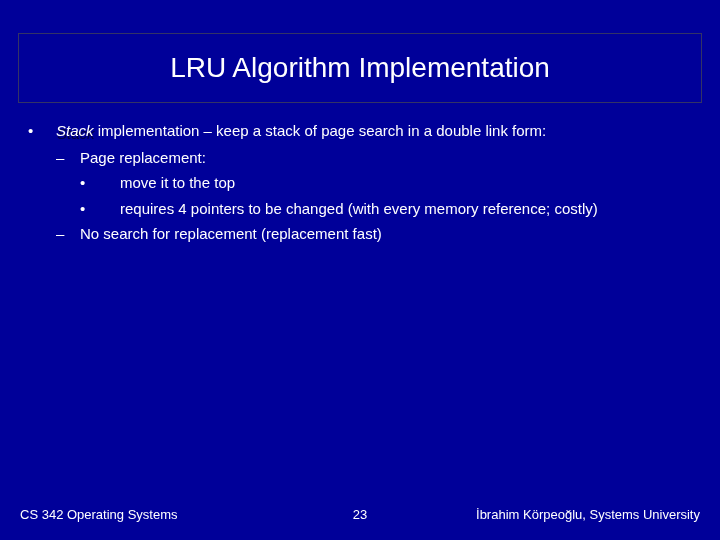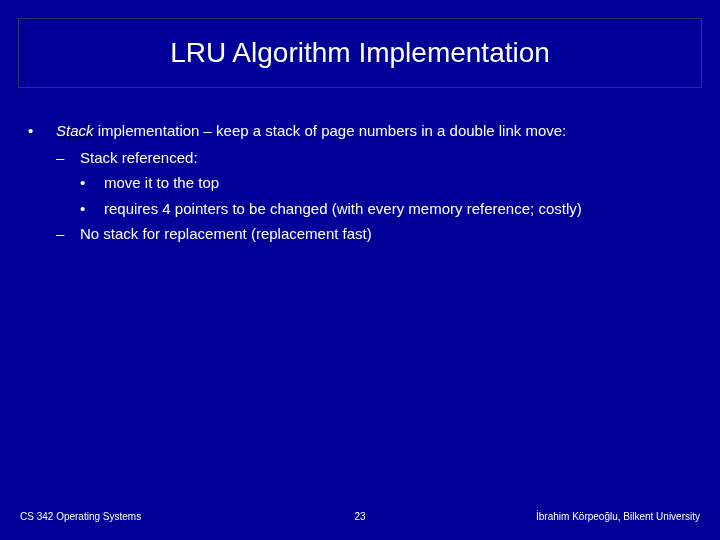--- a/index.html
+++ b/index.html
@@ -15,21 +15,21 @@
     position: relative;
     overflow: hidden;
   }
   .slide {
     width: 100%;
     height: 100%;
     position: relative;
   }
   .title-box {
     position: absolute;
-    top: 18px;
+    top: 33px;
     left: 18px;
     right: 18px;
     height: 70px;
     border: 1px solid #333366;
     display: flex;
     align-items: center;
     justify-content: center;
   }
   .title {
     color: #ffffff;
@@ -69,31 +69,32 @@
     display: flex;
     margin-left: 52px;
     margin-bottom: 3px;
   }
   .bullet-l3 .marker {
     width: 24px;
     flex-shrink: 0;
   }
   .bullet-l3 .text {
     flex: 1;
+    margin-left: 16px;
   }
   .footer {
     position: absolute;
     bottom: 18px;
     left: 20px;
     right: 20px;
     display: flex;
     justify-content: space-between;
     align-items: center;
     color: #ffffff;
-    font-size: 10px;
+    font-size: 13px;
   }
   .footer-center {
     position: absolute;
     left: 50%;
     transform: translateX(-50%);
   }
   .stack-text {
     position: relative;
     font-style: italic;
   }
@@ -115,43 +116,43 @@
     <div class="title">LRU Algorithm Implementation</div>
   </div>
 
   <div class="content">
     <div class="bullet-l1">
       <div class="marker">•</div>
       <div class="text">
         <span class="stack-text">
           <span class="stack-shadow">Stack</span>
           <span class="stack-main">Stack</span>
-        </span><span> implementation – keep a stack of page numbers in a double link move:</span>
+        </span><span> implementation – keep a stack of page search in a double link form:</span>
       </div>
     </div>
 
     <div class="bullet-l2">
       <div class="marker">–</div>
-      <div class="text">Stack referenced:</div>
+      <div class="text">Page replacement:</div>
     </div>
 
     <div class="bullet-l3">
       <div class="marker">•</div>
       <div class="text">move it to the top</div>
     </div>
 
     <div class="bullet-l3">
       <div class="marker">•</div>
       <div class="text">requires 4 pointers to be changed (with every memory reference; costly)</div>
     </div>
 
     <div class="bullet-l2">
       <div class="marker">–</div>
-      <div class="text">No stack for replacement (replacement fast)</div>
+      <div class="text">No search for replacement (replacement fast)</div>
     </div>
   </div>
 
   <div class="footer">
     <div>CS 342 Operating Systems</div>
     <div class="footer-center">23</div>
-    <div>İbrahim Körpeoğlu, Bilkent University</div>
+    <div>İbrahim Körpeoğlu, Systems University</div>
   </div>
 </div>
 
 </body></html>

